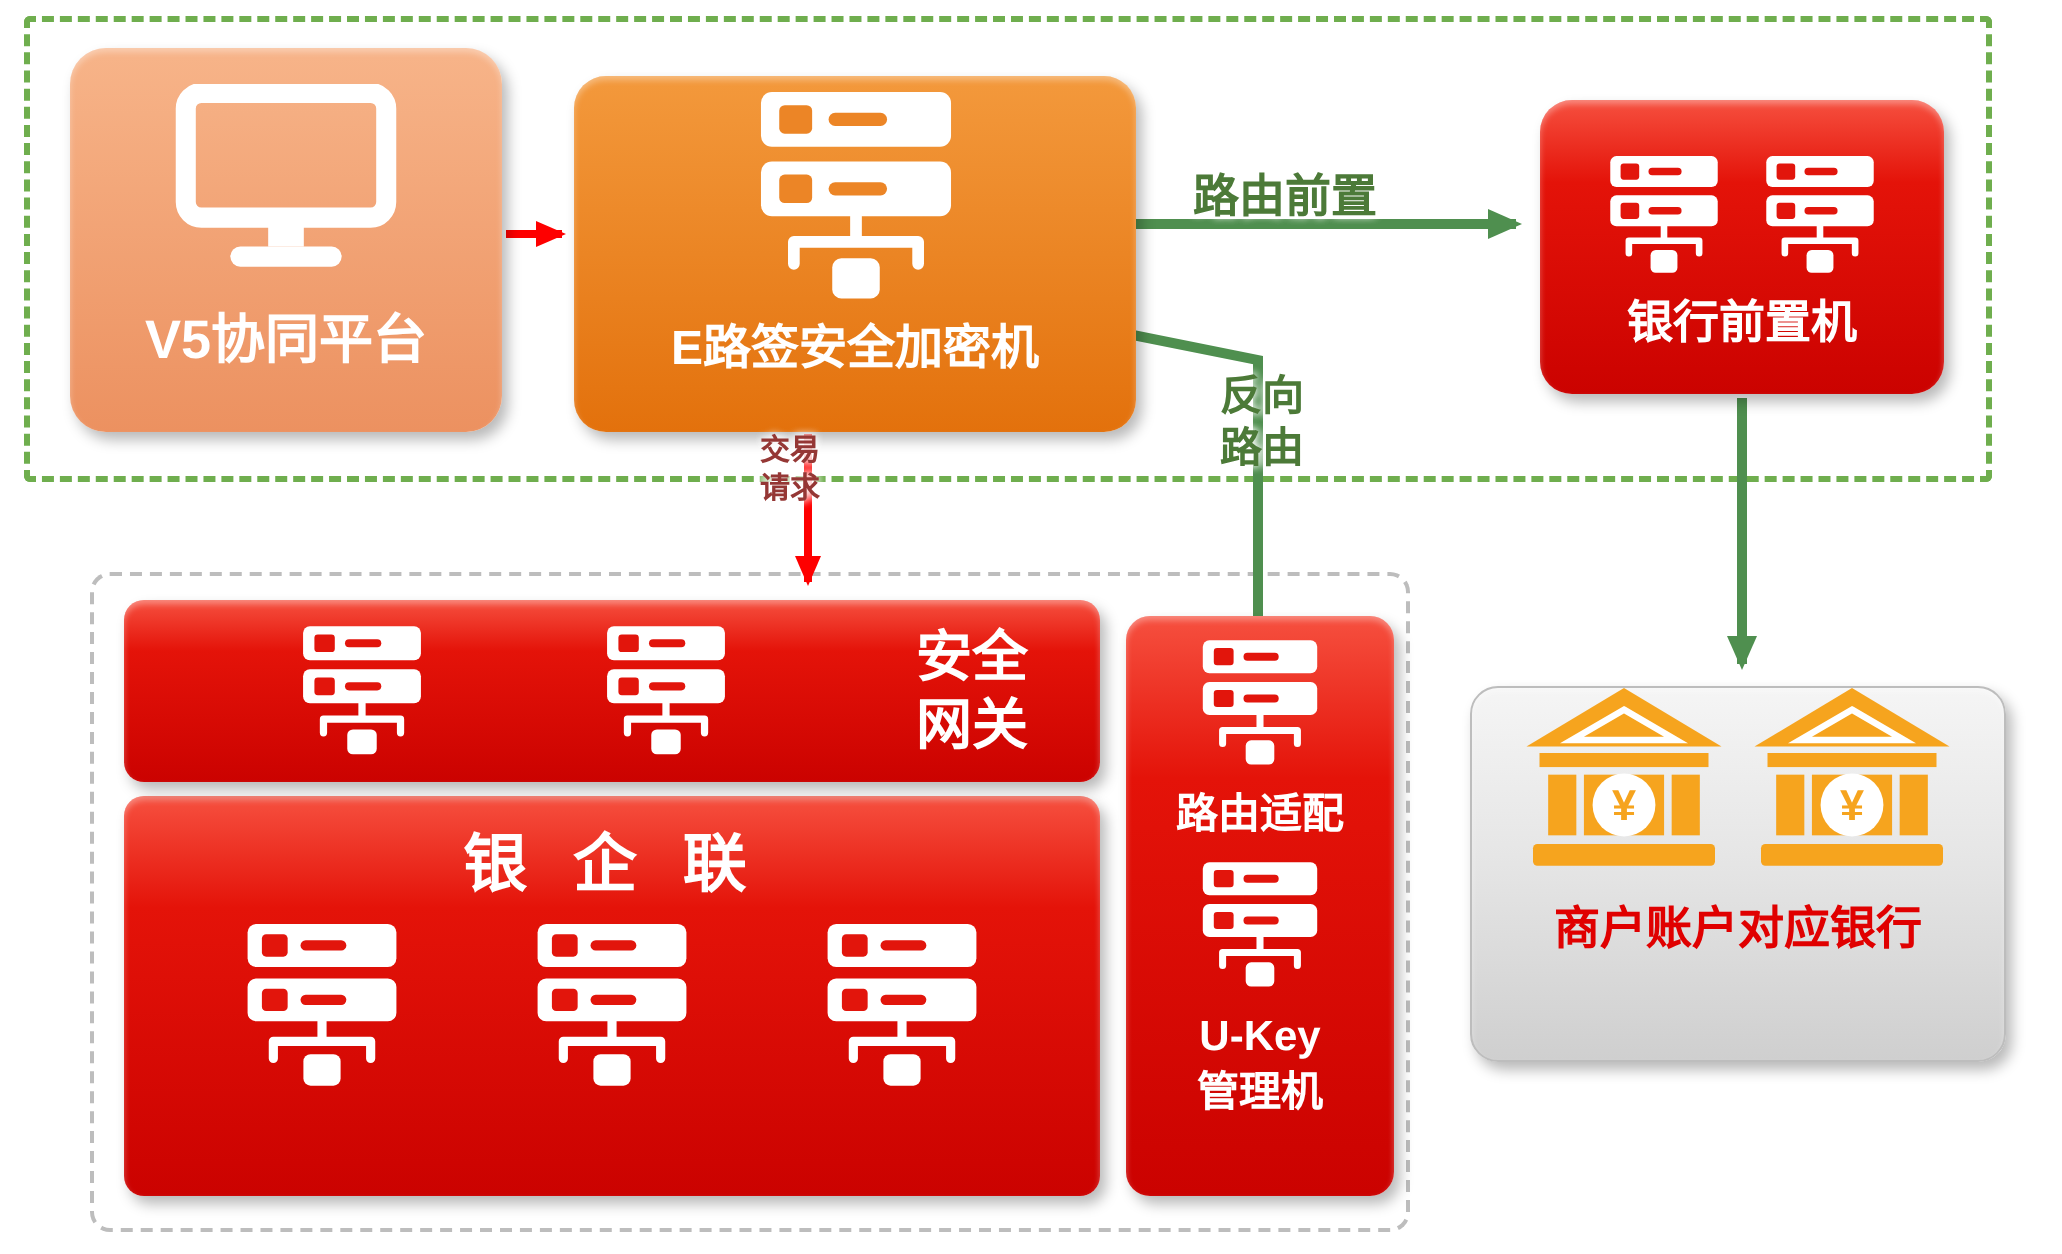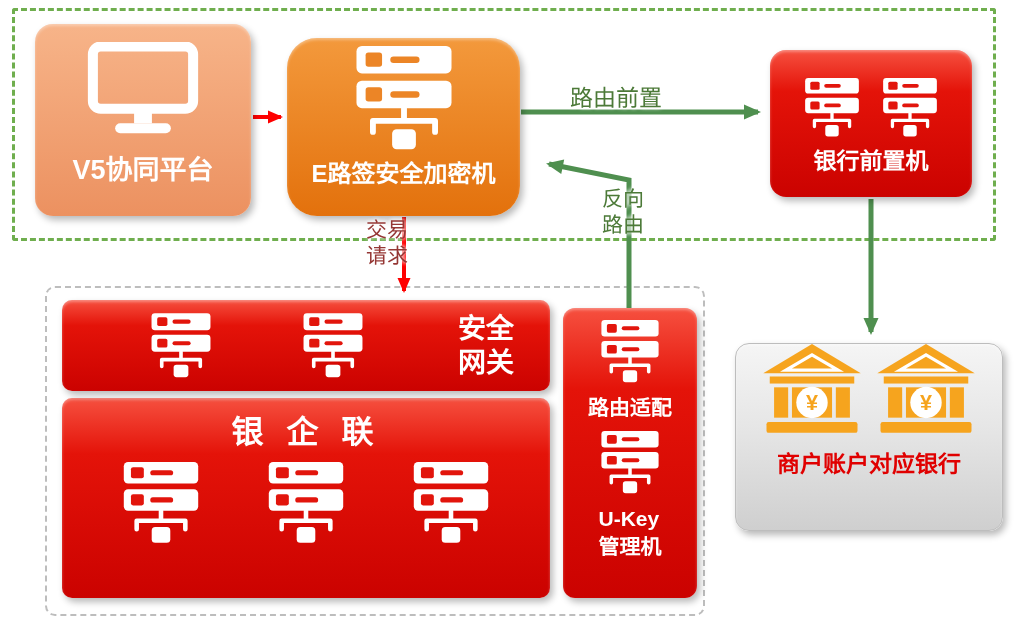--- a/index.html
+++ b/index.html
@@ -26,21 +26,21 @@
   .icon { display:block; }
   .icon-row { display:flex; align-items:flex-end; }
 
   :root { --red-grad: linear-gradient(180deg,#F6503F 0%,#E41309 28%,#CB0200 100%); }
 
   .node-v5 { left:35px; top:24px; width:216px; height:192px; border-radius:18px;
              background:linear-gradient(180deg,#F7B489 0%,#EC9160 100%); --bg:#F0A272;
              padding-top:18px; gap:8px; }
   .node-v5 .node-label { font-size:27px; }
 
-  .node-encryptor { left:287px; top:38px; width:233px; height:178px; border-radius:30px;
+  .node-encryptor { left:287px; top:38px; width:281px; height:178px; border-radius:16px;
                     background:linear-gradient(180deg,#F3993C 0%,#E3710C 100%); --bg:#EC8526;
                     padding-top:8px; gap:2px; }
   .node-encryptor .node-label { font-size:24px; }
 
   .node-bankfront { left:770px; top:50px; width:202px; height:147px; border-radius:16px;
                     background:var(--red-grad); --bg:#E2150C; padding-top:28px; gap:4px; }
   .node-bankfront .icon-row { gap:16px; }
   .node-bankfront .node-label { font-size:23px; }
 
   .node-gateway { left:62px; top:300px; width:488px; height:91px; border-radius:10px;
@@ -50,31 +50,31 @@
   .node-gateway .node-label { position:absolute; right:36px; top:50%; transform:translateY(-50%);
                               font-size:28px; line-height:1.22; text-align:center; }
 
   .node-ebl { left:62px; top:398px; width:488px; height:200px; border-radius:10px;
               background:var(--red-grad); --bg:#E2150C; padding-top:8px; }
   .node-ebl .node-label { font-size:32px; letter-spacing:7px; }
   .node-ebl .icon-row { margin-top:10px; width:100%; justify-content:space-around; padding:0 26px; }
 
   .node-adapter { left:563px; top:308px; width:134px; height:290px; border-radius:12px;
                   background:var(--red-grad); --bg:#E2150C; padding-top:12px; gap:10px; }
-  .node-adapter .node-label { font-size:21px; line-height:1.3; text-align:left; }
+  .node-adapter .node-label { font-size:21px; line-height:1.3; text-align:center; }
 
   .node-merchant { left:735px; top:343px; width:268px; height:188px; border-radius:14px;
                    background:linear-gradient(180deg,#F5F5F5 0%,#E6E6E6 45%,#CFCFCF 100%);
                    border:1px solid #BDBDBD; padding-top:0;
                    color:var(--merchant-red,#E00000); }
   .node-merchant .icon-row { gap:14px; }
   .node-merchant .node-label { font-size:23px; margin-top:10px; }
 
   
-  .edge-label { position:absolute; z-index:3; font-weight:normal; 
+  .edge-label { position:absolute; z-index:3; font-weight:bold; text-align:center;
                 text-shadow:0 0 4px #fff, 0 0 4px #fff; line-height:1.25; }
   .edge-label.green { color:var(--label-green,#4C7A38); }
   .edge-label.red   { color:var(--label-red,#953735); }
 
   svg text { font-family:"Liberation Sans","DejaVu Sans",sans-serif; }
 </style>
 </head>
 <body>
 
 <svg width="0" height="0" style="position:absolute" aria-hidden="true">
@@ -204,21 +204,21 @@
         </svg>
       <svg class="icon" width="100" height="91">
           <use href="#sym-bank"></use>
         </svg>
     </div>
     <div class="node-label">商户账户对应银行</div>
   </div>
 
   <div class="edge-label green" style="left:570px; top:84px; width:145px; font-size:23px;">路由前置</div>
 
-  <div class="edge-label red" style="left:366px; top:217px; width:58px; font-size:21px;">
+  <div class="edge-label red" style="left:366px; top:217px; width:58px; font-size:15px;">
     <div>交易</div>
     <div>请求</div>
   </div>
 
   <div class="edge-label green" style="left:602px; top:186px; width:58px; font-size:21px;">
     <div>反向</div>
     <div>路由</div>
   </div>
 
 

